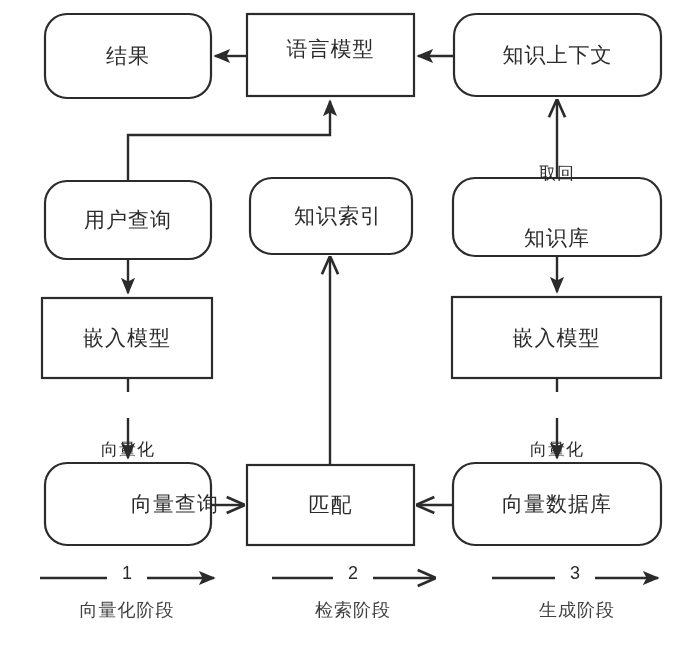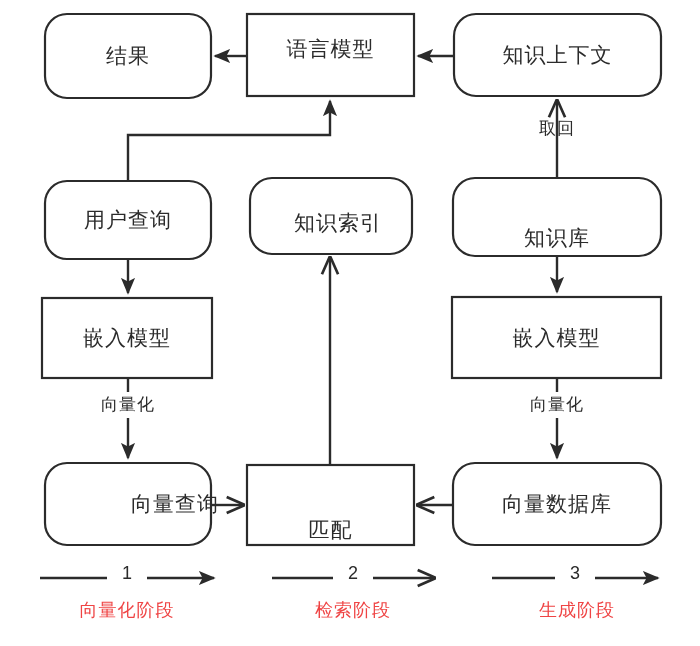--- a/index.html
+++ b/index.html
@@ -34,32 +34,33 @@
     pointer-events: none;
   }
   .edge-label {
     position: absolute;
     color: #2b2b2b;
     font-size: 17px;
     letter-spacing: 1px;
     white-space: nowrap;
     text-align: center;
     pointer-events: none;
+    margin-top: 45px;
   }
   .stage-number {
     position: absolute;
     color: #2b2b2b;
     font-size: 18px;
     text-align: center;
     white-space: nowrap;
     pointer-events: none;
   }
   .stage-caption {
     position: absolute;
-    color: #ef4444;
+    color: #404040;
     font-size: 18px;
     letter-spacing: 1px;
     text-align: center;
     white-space: nowrap;
     pointer-events: none;
   }
 </style>
 </head>
 <body>
 
@@ -120,26 +121,26 @@
       <line x1="40" y1="578" x2="214" y2="578" marker-end="url(#arrow-solid)"></line>
       <line x1="272" y1="578" x2="434" y2="578" marker-end="url(#arrow-open)"></line>
       <line x1="492" y1="578" x2="658" y2="578" marker-end="url(#arrow-solid)"></line>
     </g>
   </svg>
 
   <div class="node-label" style="left:45px; top:14px; width:166px; height:84px;">结果</div>
   <div class="node-label" style="left:247px; top:14px; width:167px; height:70px;">语言模型</div>
   <div class="node-label" style="left:454px; top:14px; width:207px; height:82px;">知识上下文</div>
   <div class="node-label" style="left:45px; top:181px; width:166px; height:78px;">用户查询</div>
-  <div class="node-label" style="left:250px; top:185px; width:176px; height:76px;">知识索引</div>
+  <div class="node-label" style="left:250px; top:178px; width:176px; height:76px;">知识索引</div>
   <div class="node-label" style="left:453px; top:190px; width:208px; height:96px;">知识库</div>
   <div class="node-label" style="left:42px; top:298px; width:170px; height:80px;">嵌入模型</div>
   <div class="node-label" style="left:452px; top:297px; width:209px; height:81px;">嵌入模型</div>
   <div class="node-label" style="left:45px; top:463px; width:166px; height:82px;margin-left:47px;">向量查询</div>
-  <div class="node-label" style="left:247px; top:490px; width:167px; height:80px;">匹配</div>
+  <div class="node-label" style="left:247px; top:465px; width:167px; height:80px;">匹配</div>
   <div class="node-label" style="left:453px; top:463px; width:208px; height:82px;border-radius:27px;">向量数据库</div>
 
   <div class="edge-label" style="left:507px; top:117px; width:100px;">取回</div>
   <div class="edge-label" style="left:78px; top:393px; width:100px;">向量化</div>
   <div class="edge-label" style="left:507px; top:393px; width:100px;">向量化</div>
 
   <div class="stage-number" style="left:107px; top:563px; width:40px; background:#ffffff;">1</div>
   <div class="stage-number" style="left:333px; top:563px; width:40px; background:#ffffff;">2</div>
   <div class="stage-number" style="left:555px; top:563px; width:40px; background:#ffffff;">3</div>
 

